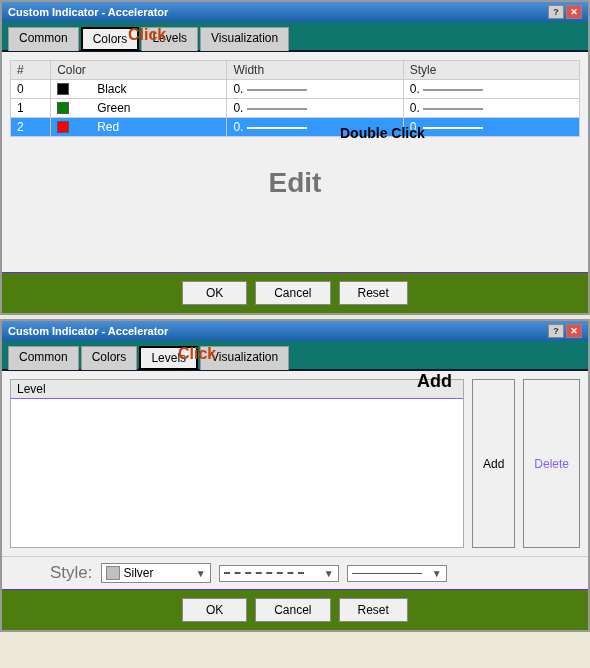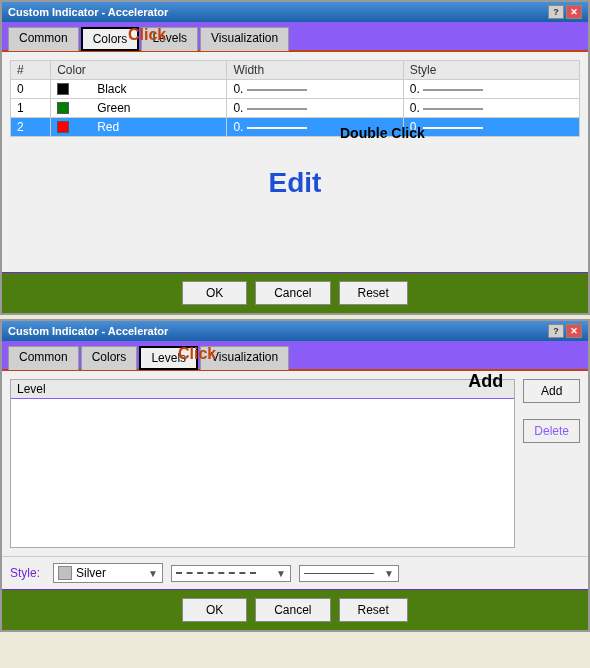--- a/index.html
+++ b/index.html
@@ -46,22 +46,22 @@
       color: #333;
     }
 
     .title-btn.close {
       background: #e05050;
       color: white;
     }
 
     .tabs {
       display: flex;
-      background: #8b5cf6;
-      border-bottom: 2px solid #c2410c;
+      background: #0f766e;
+      border-bottom: 2px solid #0f172a;
       padding-top: 4px;
       padding-left: 6px;
       gap: 0;
     }
 
     .tab {
       padding: 3px 10px;
       background: #d0d0d0;
       border: 1px solid #999;
       border-bottom: none;
@@ -146,21 +146,21 @@
       height: 2px;
       background: white;
       width: 60px;
       vertical-align: middle;
     }
 
     .edit-label {
       text-align: center;
       font-size: 28px;
       font-weight: bold;
-      color: #1d4ed8;
+      color: #737373;
       padding: 30px;
     }
 
     
     .footer {
       display: flex;
       justify-content: center;
       gap: 8px;
       padding: 8px;
       background: #4d7c0f;
@@ -227,23 +227,24 @@
     .style-row {
       display: flex;
       align-items: center;
       gap: 8px;
       padding: 6px 8px;
       background: #f0f0f0;
       border-top: 1px solid #ccc;
     }
 
     .style-label {
-      font-size: 12px;
-      color: #6d28d9;
+      font-size: 17px;
+      color: #737373;
       min-width: 35px;
+      margin-left: 40px;
     }
 
     .style-select {
       display: flex;
       align-items: center;
       border: 1px solid #888;
       background: white;
       padding: 2px 4px;
       min-width: 110px;
       font-size: 12px;
@@ -438,21 +439,21 @@
       <div class="tab">Visualization</div>
     </div>
 
     <div class="levels-content">
       <div class="levels-table-area">
         <div class="levels-table-header">
           <span class="levels-col-level">Level</span>
         </div>
       </div>
 
-      <div style="position:relative; display:flex; flex-direction:column; gap:16px;">
+      <div style="position:relative; display:flex; flex-direction:row; gap:8px;">
         <span style="position:absolute; top:-8px; left:-55px; font-size:18px; font-weight:bold;">Add</span>
         <button class="levels-btn">Add</button>
         <button class="levels-btn disabled">Delete</button>
       </div>
     </div>
 
     <div class="style-row">
       <span class="style-label">Style:</span>
       <div class="style-select">
         <span class="color-swatch-silver"></span>

